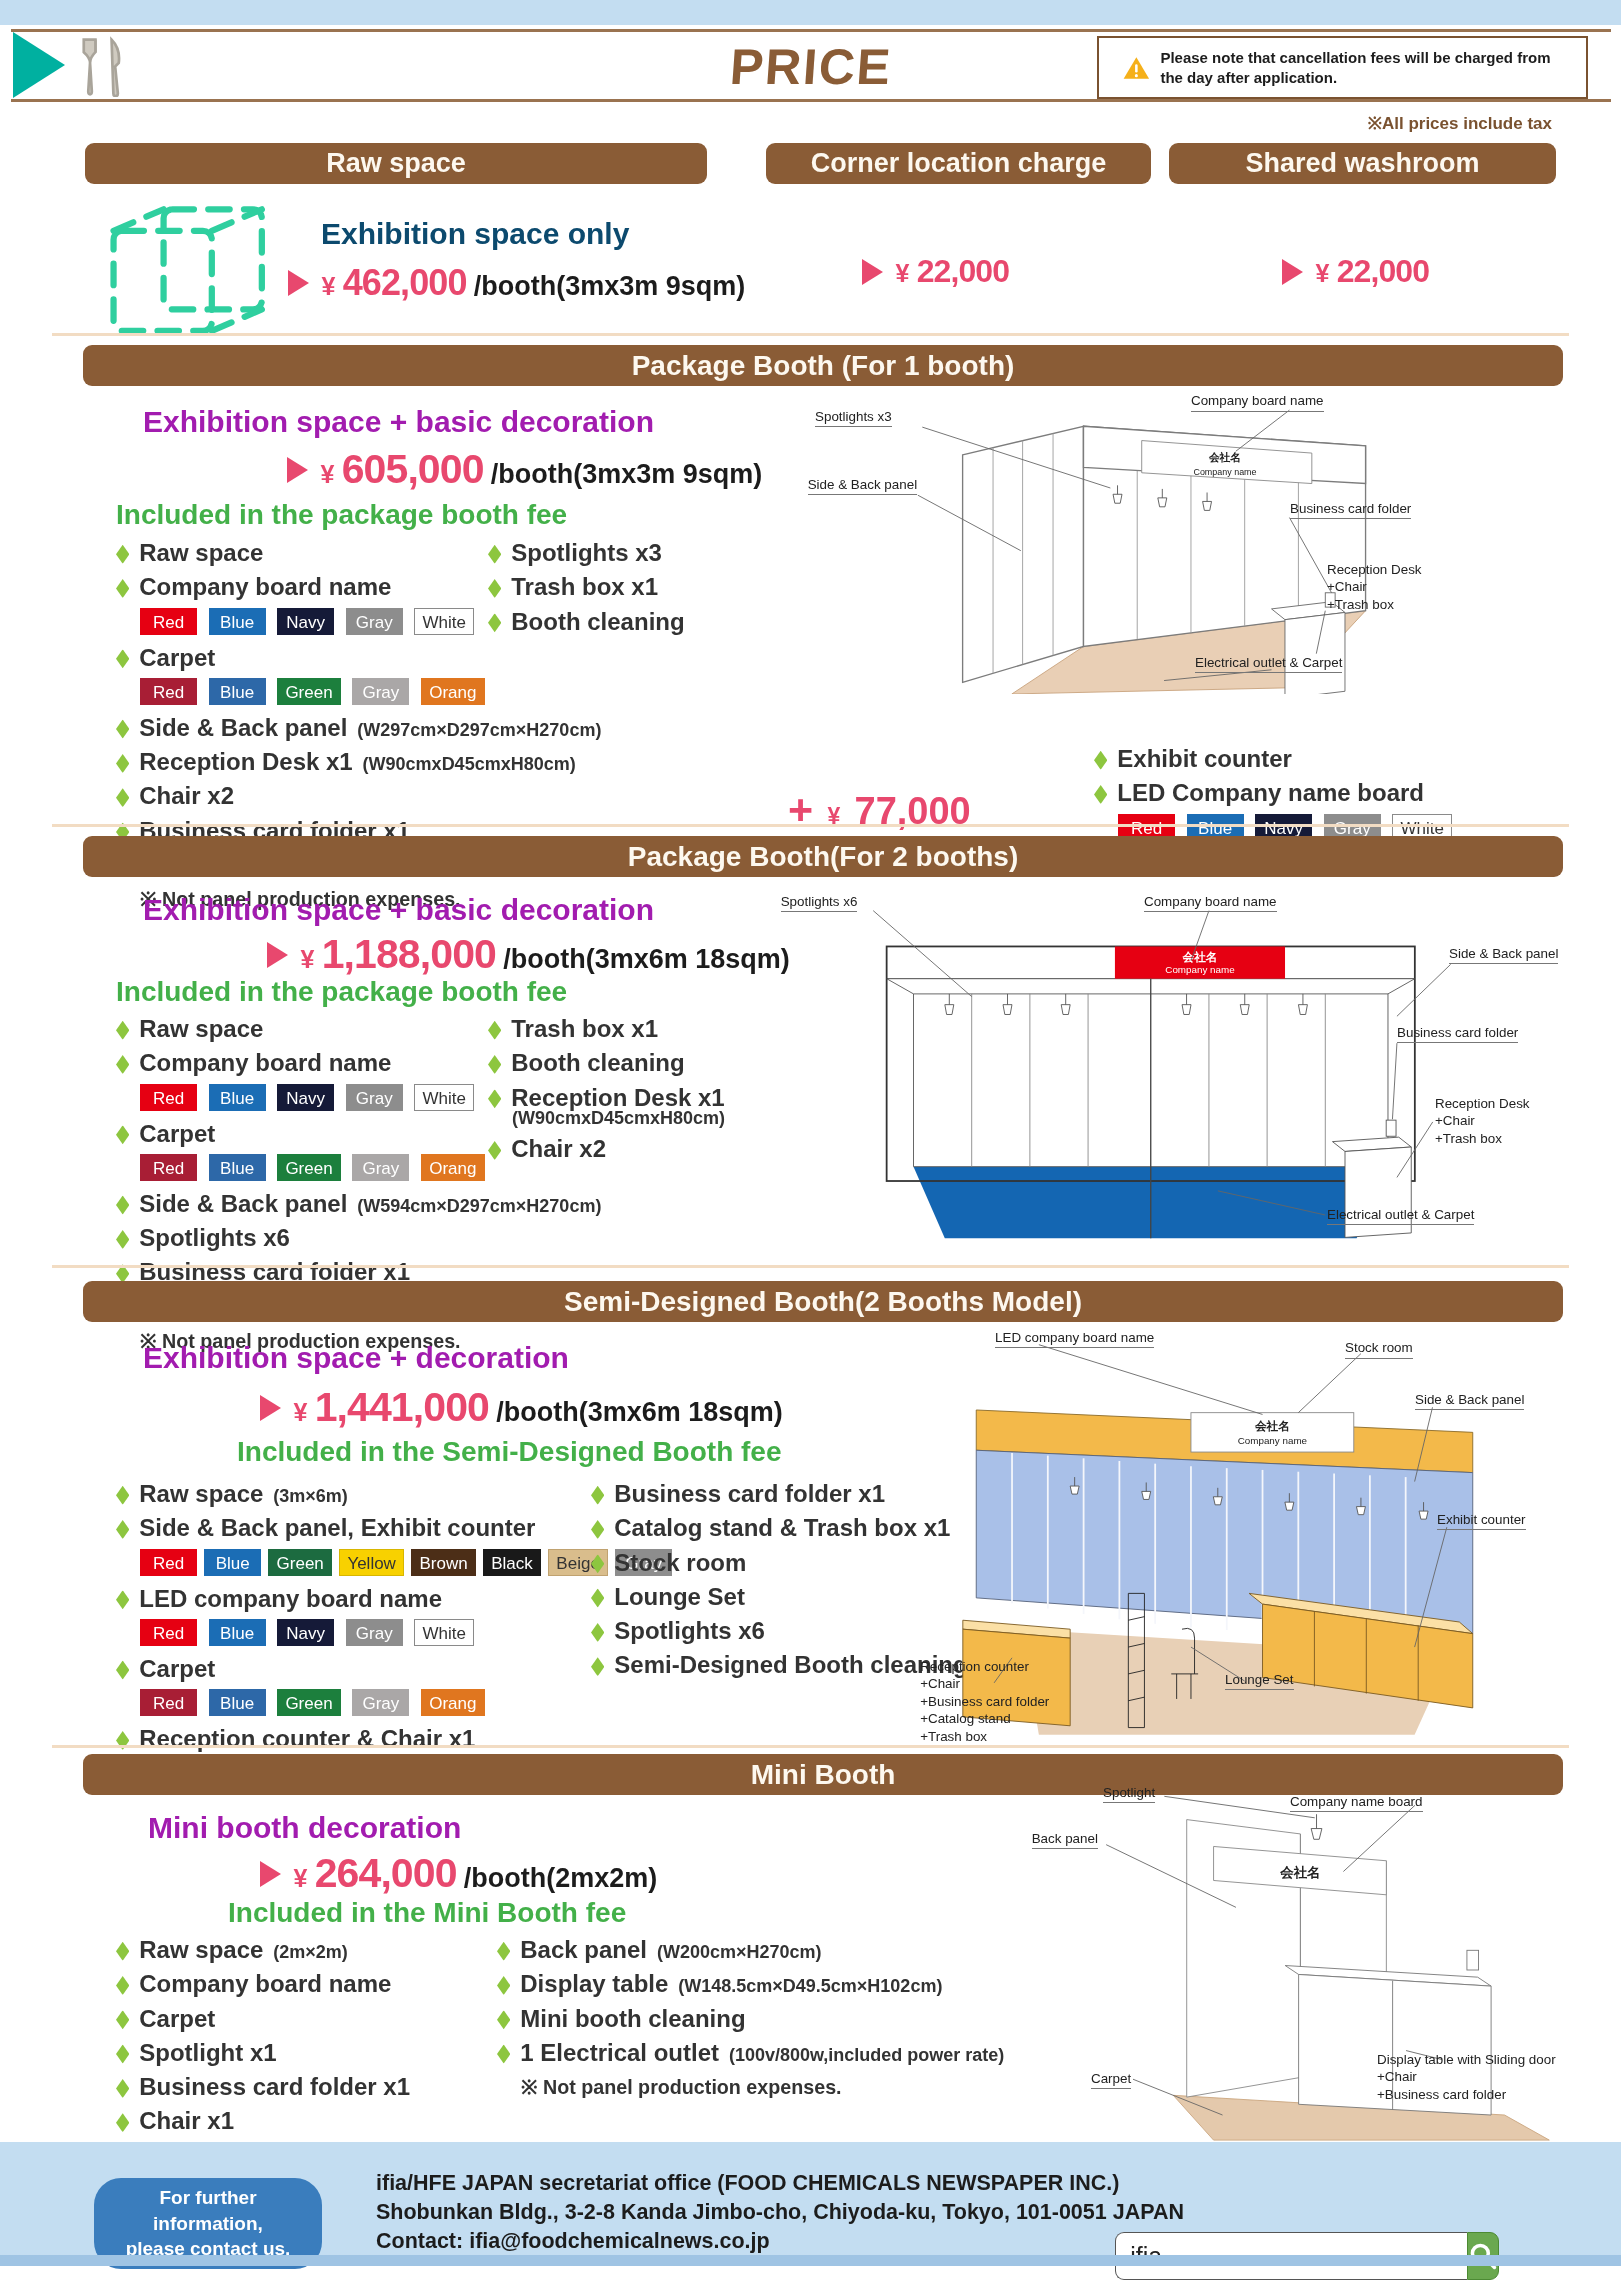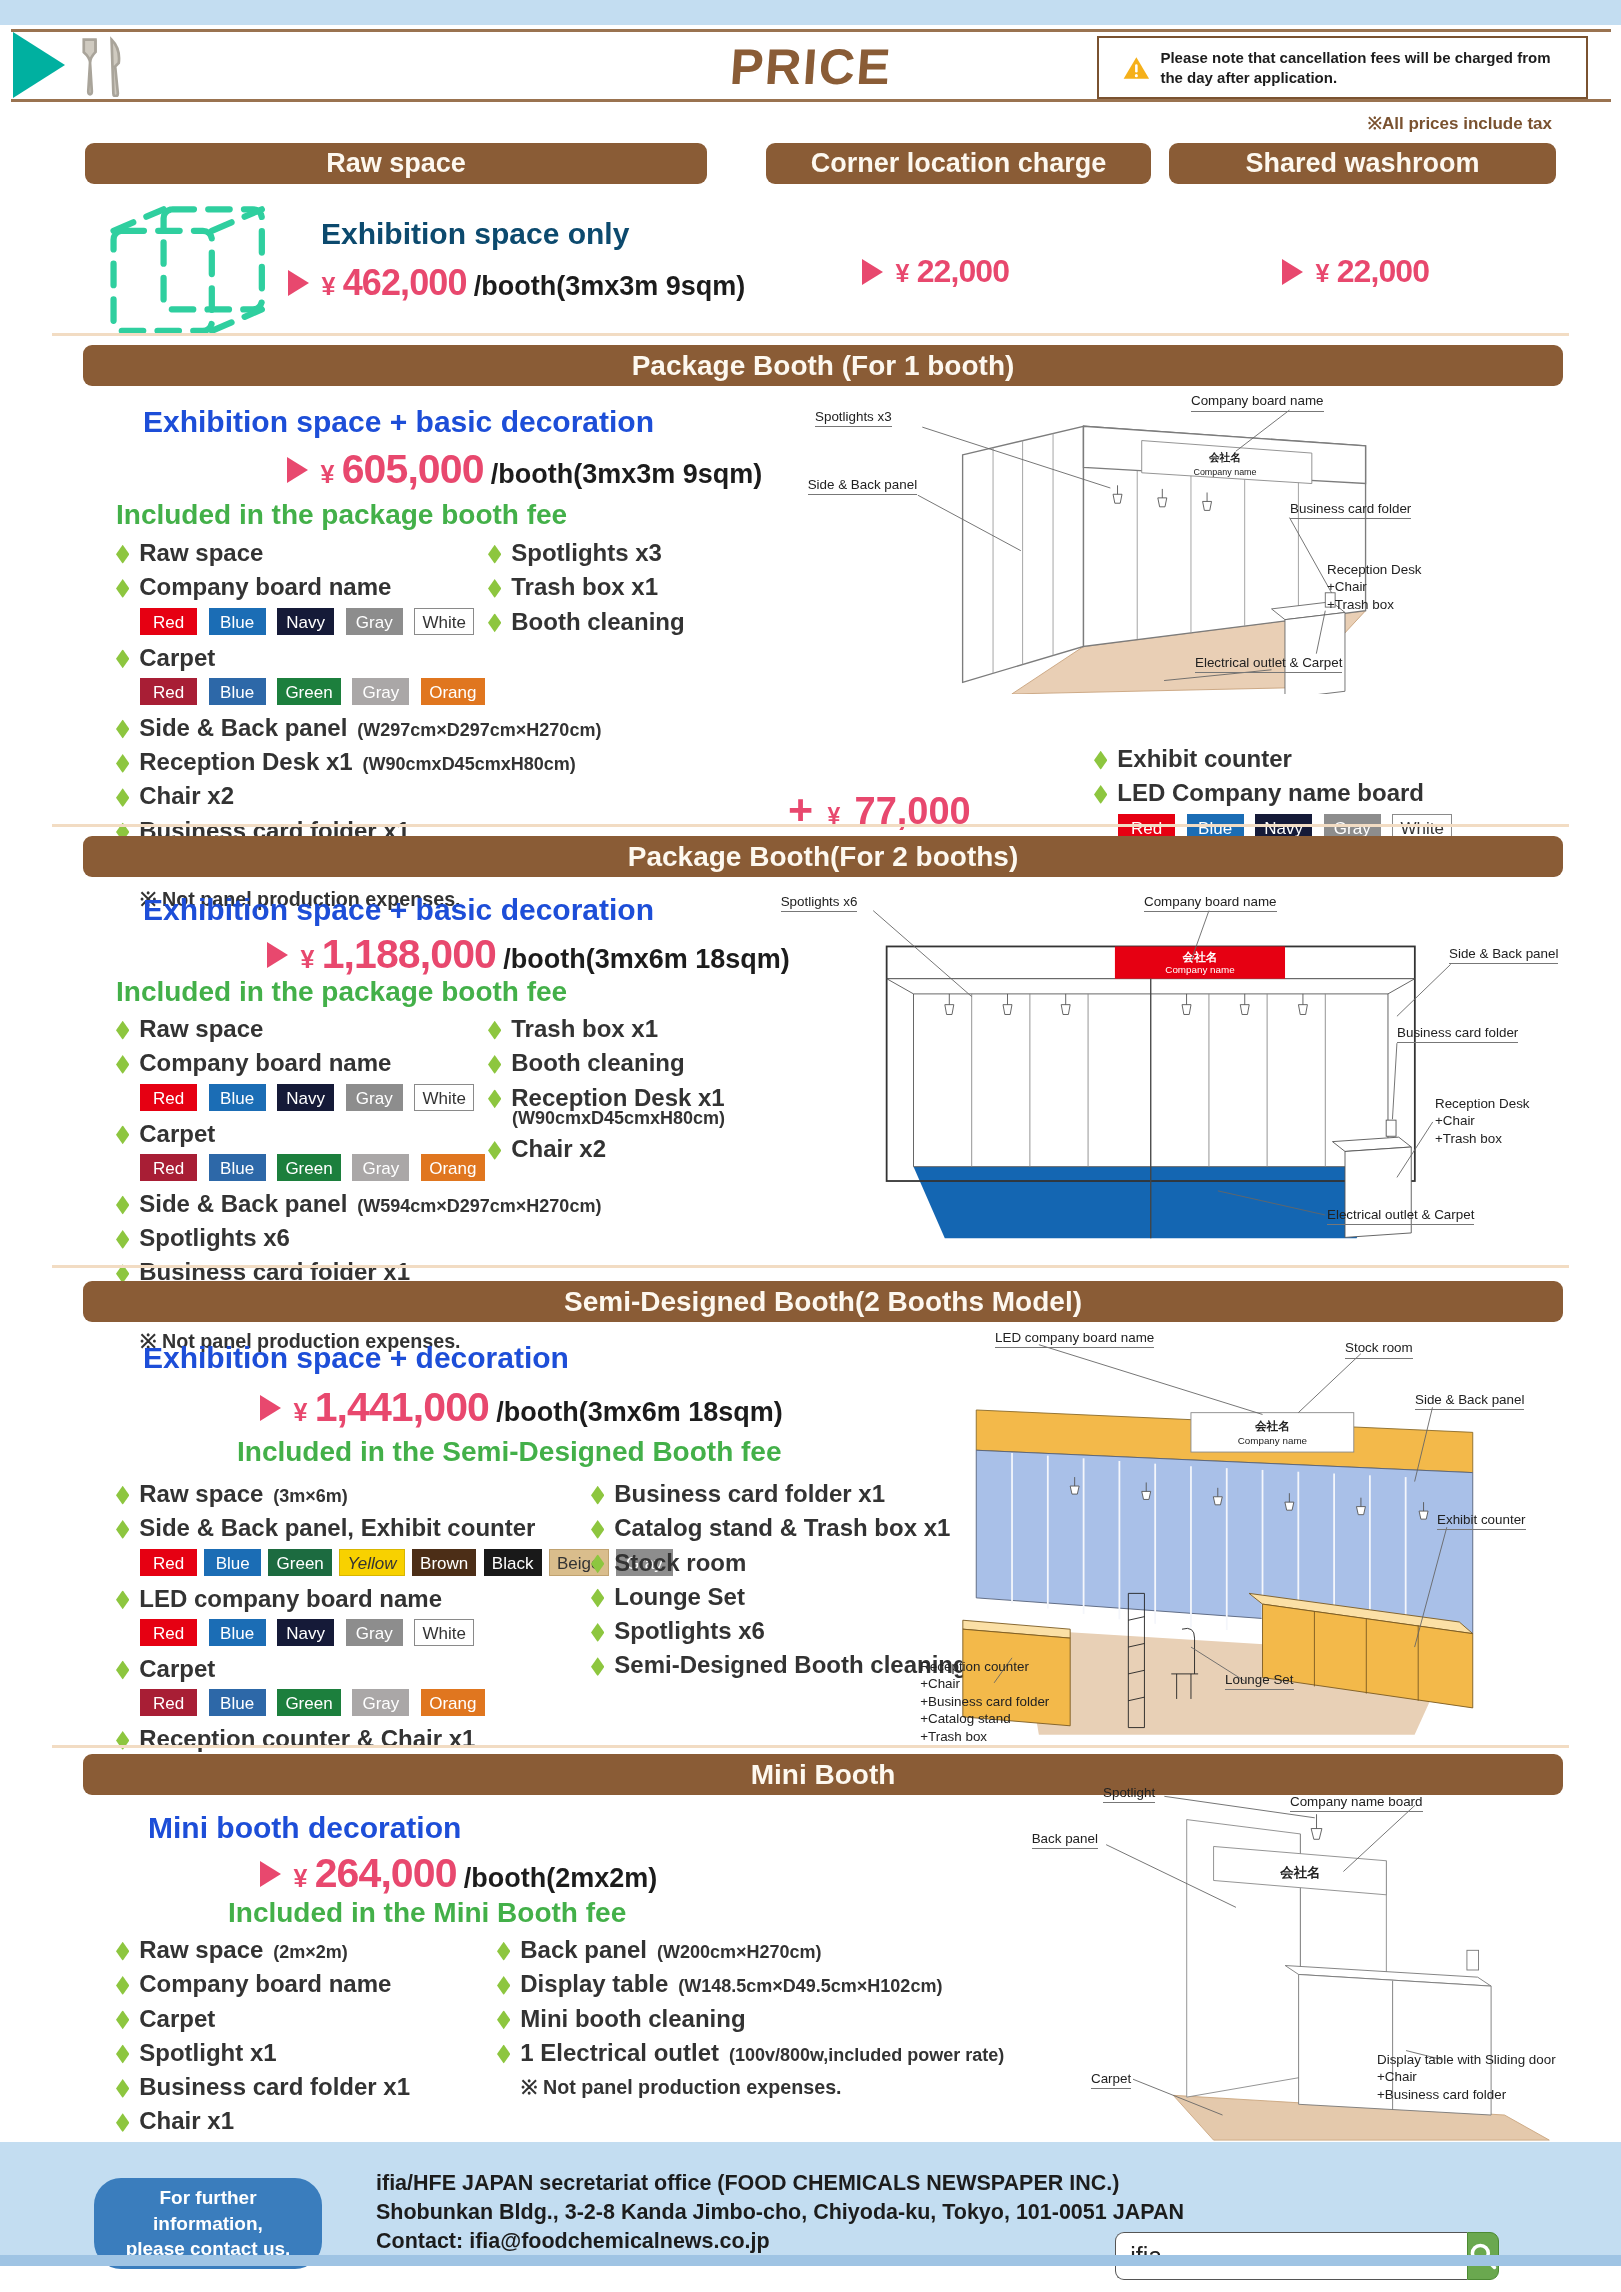--- a/index.html
+++ b/index.html
@@ -20,21 +20,21 @@
         background:#fff;display:flex;align-items:center;gap:10.7px;padding:0 24px;box-sizing:border-box}
   .warntext{font-size:15px;font-weight:700;color:#1d1d1d;line-height:1.3}
   .taxnote{position:absolute;top:111px;right:70px;font-size:17px;color:#7a5230;font-weight:600}
 
   .hdrpill{position:absolute;height:41px;background:#8a5c36;border-radius:9px;color:#fdf8ef;
         text-align:center;font-size:27px;font-weight:600;line-height:41px}
   .sec{position:absolute;left:83px;width:1480px;height:41px;background:#8a5c36;border-radius:9px;
         color:#fdf8ef;text-align:center;font-size:28px;font-weight:600;line-height:41px}
   .sep{position:absolute;left:52px;width:1517px;height:2.7px;background:#f2dcc3}
 
-  .subtitle{position:absolute;font-size:30px;font-weight:700;color:#1d4ed8;white-space:nowrap}
+  .subtitle{position:absolute;font-size:30px;font-weight:700;color:#a21caf;white-space:nowrap}
   .included{position:absolute;font-size:28px;font-weight:700;color:#43b049;white-space:nowrap}
   .price-row{position:absolute;display:flex;align-items:baseline;gap:7.2px;white-space:nowrap}
   .tri{width:0;height:0;border-top:13.4px solid transparent;border-bottom:13.4px solid transparent;
        border-left:21.5px solid #e8486e;align-self:center;margin-right:5.4px}
   .yen{font-size:25px;font-weight:800;color:#e8486e}
   .amt{font-size:41px;font-weight:800;color:#e8486e;letter-spacing:-0.9px}
   .amt.md{font-size:36px}
   .amt.xs{font-size:32px}
   .unit{font-size:27px;font-weight:700;color:#1c1c1c}
 
@@ -423,21 +423,21 @@
         <span class="detail">(3m×6m)</span>
       </div>
     <div class="item">
         <span class="dia"></span>
         <span>Side &amp; Back panel, Exhibit counter</span>
       </div>
     <div class="chips" style="gap:7.2px">
       <span class="chip" style="background: rgb(230, 0, 18); color: rgb(255, 255, 255); border-color: rgb(230, 0, 18);">Red</span>
       <span class="chip" style="background: rgb(27, 109, 181); color: rgb(255, 255, 255); border-color: rgb(27, 109, 181);">Blue</span>
       <span class="chip" style="background: rgb(28, 107, 64); color: rgb(255, 255, 255); border-color: rgb(28, 107, 64);">Green</span>
-      <span class="chip" style="background: rgb(248, 209, 0); color: rgb(51, 51, 51); border-color: rgb(216, 182, 0); font-style: italic;">Yellow</span>
+      <span class="chip" style="background: rgb(248, 209, 0); color: rgb(51, 51, 51); border-color: rgb(216, 182, 0);">Yellow</span>
       <span class="chip" style="background: rgb(76, 46, 23); color: rgb(255, 255, 255); border-color: rgb(76, 46, 23);">Brown</span>
       <span class="chip" style="background: rgb(25, 25, 25); color: rgb(255, 255, 255); border-color: rgb(25, 25, 25);">Black</span>
       <span class="chip" style="background: rgb(217, 189, 140); color: rgb(51, 51, 51); border-color: rgb(192, 162, 112);">Beige</span>
       <span class="chip" style="background: rgb(141, 141, 141); color: rgb(255, 255, 255); border-color: rgb(141, 141, 141);">Gray</span>
     </div>
     <div class="item">
         <span class="dia"></span>
         <span>LED company board name</span>
       </div>
     <div class="chips">

